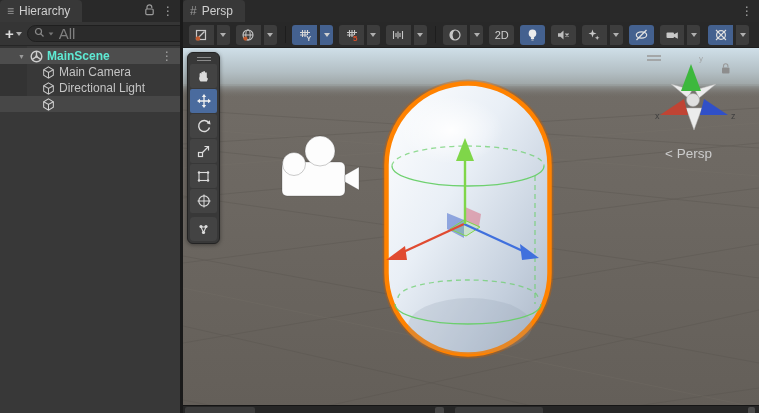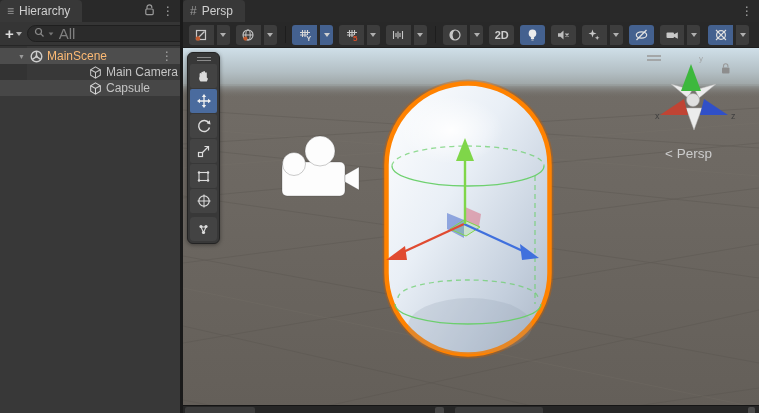--- a/index.html
+++ b/index.html
@@ -18,37 +18,37 @@
   .caret{width:0;height:0;border-left:3.5px solid transparent;border-right:3.5px solid transparent;border-top:4px solid #b0b0b0;}
   .search-box{flex:1;height:17px;background:#2b2b2b;border:1px solid #1f1f1f;border-radius:9px;display:flex;align-items:center;padding:0 6px;gap:3px;}
   .search-box input{flex:1;min-width:0;background:transparent;border:none;outline:none;color:#ccc;font-size:15px;}
   .search-box input::placeholder{color:#7f7f7f;}
   .tree{position:relative;background:linear-gradient(90deg,#333 0,#333 27px,#383838 27px);padding-top:2px;}
   .row{height:16px;display:flex;align-items:center;font-size:12px;color:#c4c4c4;}
   .row .fold{width:13px;text-align:center;color:#9a9a9a;font-size:7px;margin-left:15px;}
   .row .icn{width:16px;display:flex;justify-content:center;}
   .row .lbl{flex:1;padding-left:3px;white-space:nowrap;overflow:hidden;}
   .scene-row{background:#4d4d4d;}
-  .scene-row .lbl{font-weight:normal;color:#fdba74;}
+  .scene-row .lbl{font-weight:bold;color:#5eead4;}
   .scene-row .kebab{padding-right:7px;}
-  .child{padding-left:87px;}
+  .child{padding-left:40px;}
   .row.selected{background:#474747;}
 
   .splitter{position:absolute;left:180px;top:0;width:3px;height:413px;background:#1a1a1a;}
 
   
   .scene-panel{position:absolute;left:183px;top:0;width:576px;height:413px;background:#282828;}
   .s-toolbar{height:26px;background:#282828;border-bottom:1px solid #1e1e1e;display:flex;align-items:center;padding:0 6px;gap:2px;}
   .tbtn{height:20px;background:#3d3d3d;display:flex;align-items:center;justify-content:center;color:#ccc;}
   .tbtn.main{width:27px;border-radius:3px 0 0 3px;}
   .tbtn.drop{width:14px;border-radius:0 3px 3px 0;margin-left:1px;margin-right:4px;}
   .tbtn.single{width:27px;border-radius:3px;margin-right:4px;}
   .tbtn.active{background:#44618f;}
   .sep{width:1px;height:17px;background:#1d1d1d;margin:0 5px 0 2px;}
-  .lab2d{font-size:11px;font-weight:bold;color:#cfcfcf;}
+  .lab2d{font-size:11px;font-weight:normal;color:#cfcfcf;}
   .push{margin-left:auto;}
 
   .canvas{position:relative;width:576px;height:357px;overflow:hidden;background:#6b6661;}
   .canvas svg{display:block;}
 
   
   .toolstrip{position:absolute;left:4px;top:4px;width:33px;background:#383838;border:1px solid #232323;border-radius:6px;padding:2px;box-shadow:0 1px 4px rgba(0,0,0,.4);}
   .grip{height:8px;display:flex;flex-direction:column;justify-content:center;align-items:center;gap:2px;}
   .grip i{display:block;width:14px;height:1px;background:#8a8a8a;}
   .tool-btn{width:27px;height:24px;background:#434343;margin-top:1px;border-radius:2px;display:flex;align-items:center;justify-content:center;}
@@ -119,28 +119,36 @@
       </div>
       <div class="row child">
         <span class="icn">
           <svg width="13" height="13" viewBox="0 0 14 14">
               <polygon points="7,1 12.2,4 12.2,10 7,13 1.8,10 1.8,4" fill="none" stroke="#c8c8c8" stroke-width="1.1"></polygon>
               <path d="M1.8 4 L7 7 L12.2 4 M7 7 V13" fill="none" stroke="#c8c8c8" stroke-width="1.1"></path>
             </svg>
         </span>
         <span class="lbl">Main Camera</span>
       </div>
+      <div class="row child">
+        <span class="icn">
+          <svg width="13" height="13" viewBox="0 0 14 14">
+              <polygon points="7,1 12.2,4 12.2,10 7,13 1.8,10 1.8,4" fill="none" stroke="#c8c8c8" stroke-width="1.1"></polygon>
+              <path d="M1.8 4 L7 7 L12.2 4 M7 7 V13" fill="none" stroke="#c8c8c8" stroke-width="1.1"></path>
+            </svg>
+        </span>
+        <span class="lbl">Directional Light</span>
+      </div>
       <div class="row child selected">
         <span class="icn">
           <svg width="13" height="13" viewBox="0 0 14 14">
               <polygon points="7,1 12.2,4 12.2,10 7,13 1.8,10 1.8,4" fill="none" stroke="#d5d5d5" stroke-width="1.1"></polygon>
               <path d="M1.8 4 L7 7 L12.2 4 M7 7 V13" fill="none" stroke="#d5d5d5" stroke-width="1.1"></path>
             </svg>
         </span>
-        <span class="lbl">Capsule</span>
       </div>
     </div>
   </div>
 
   <div class="splitter"></div>
 
   <div class="scene-panel">
     <div class="tabbar">
       <div class="tab">
         <span class="tic">#</span>

